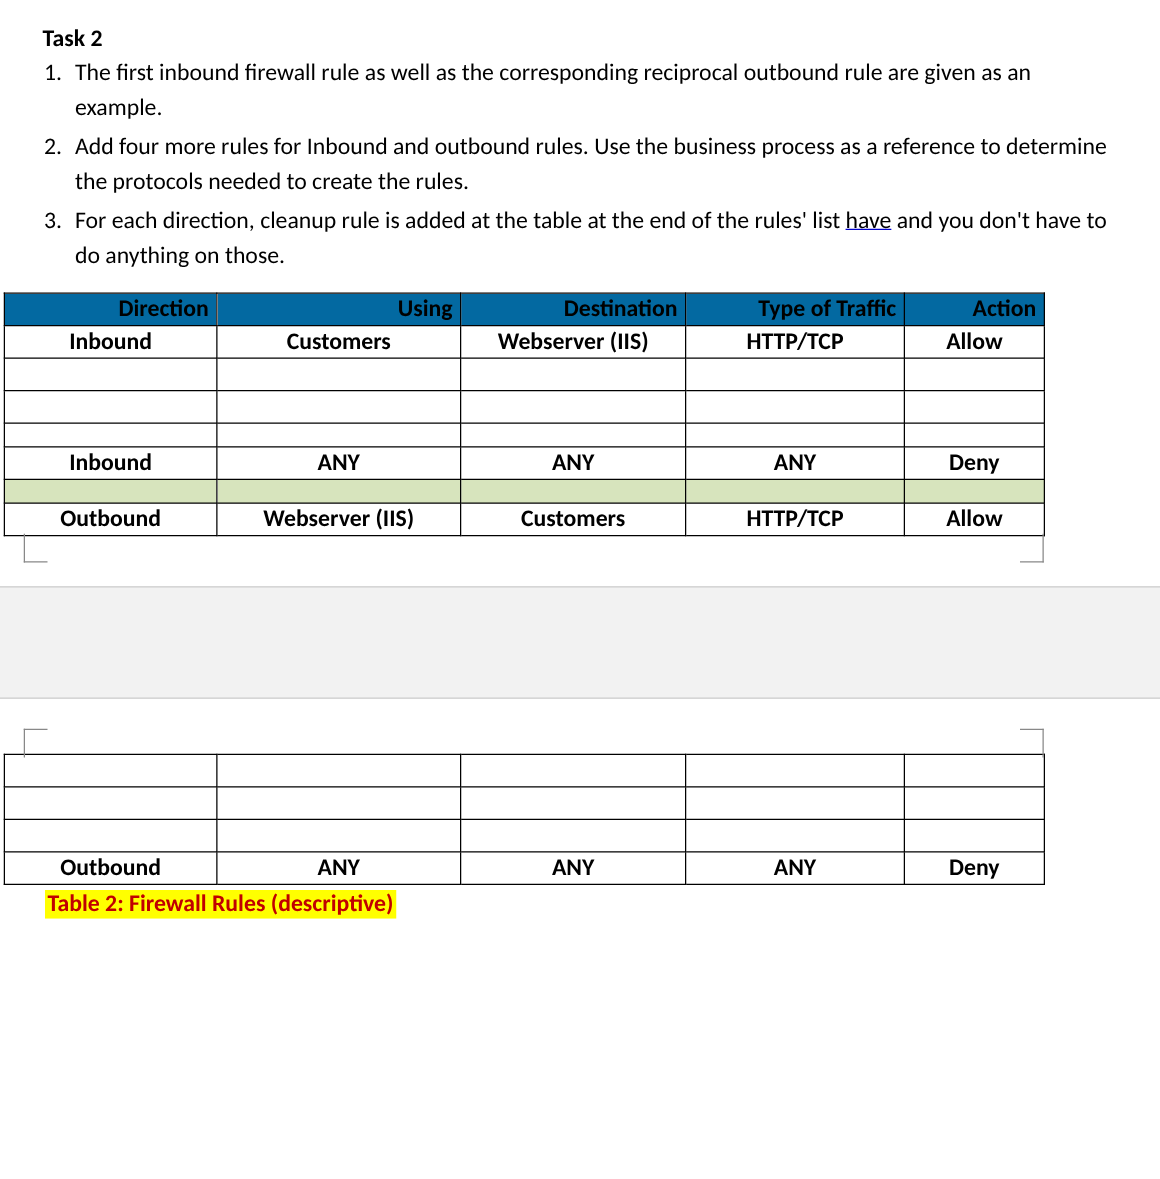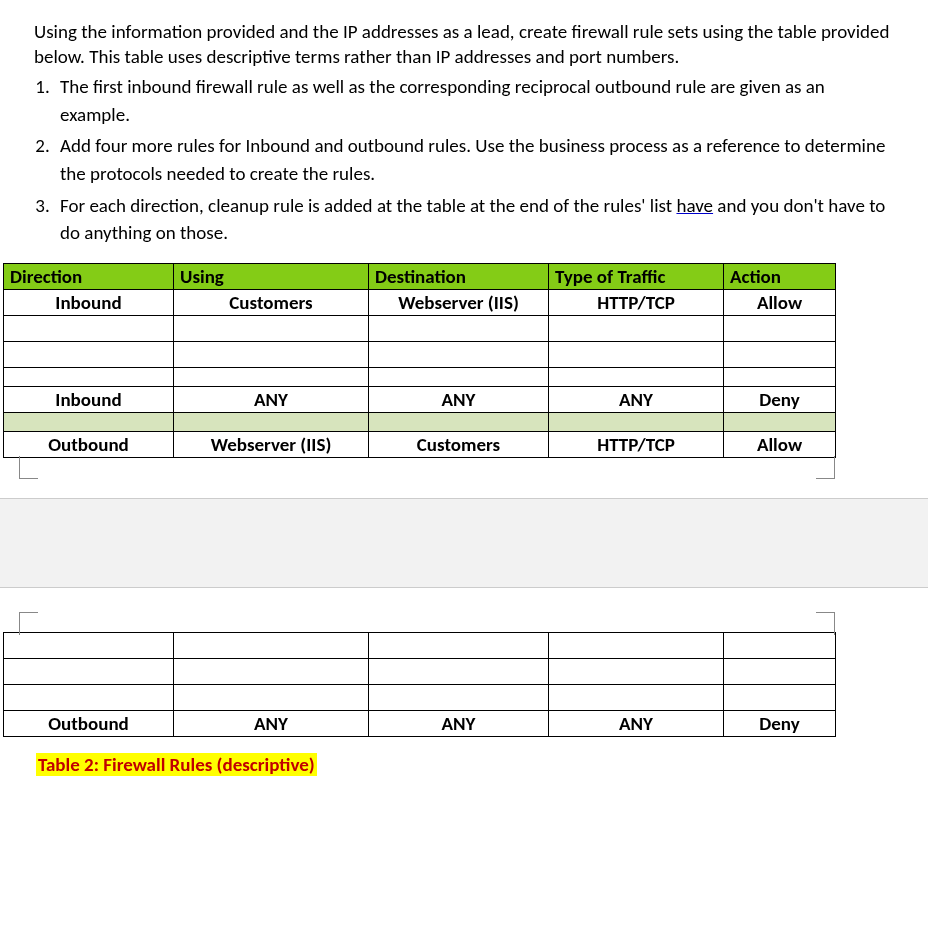--- a/index.html
+++ b/index.html
@@ -50,22 +50,22 @@
     border: 1px solid #000;
     padding: 1px 6px;
     height: 23px;
     vertical-align: middle;
     font-size: 19px;
     overflow: hidden;
     white-space: nowrap;
   }
   table.firewall th {
     font-weight: bold;
-    text-align: left;
-    background: #84cc16;
+    text-align: right;
+    background: #0369a1;
   }
   table.firewall td {
     font-weight: bold;
     text-align: center;
   }
   tr.green td {
     background: #d7e4bd;
     height: 16px;
   }
   tr.short td {
@@ -104,34 +104,34 @@
     top: 2px;
   }
   .page-gap {
     height: 88px;
     background: #f2f2f2;
     border-top: 1px solid #ccc;
     border-bottom: 1px solid #ccc;
     margin: 18px 0 22px 0;
   }
   .caption {
-    margin: 16px 0 0 36px;
+    margin: 4px 0 0 36px;
   }
   .caption span {
     background: #ffff00;
     color: #c00000;
     font-weight: bold;
     padding: 0 2px;
   }
 </style>
 </head>
 <body>
 
 <div class="content-block">
-  <div class="intro">Using the information provided and the IP addresses as a lead, create firewall rule sets using the table provided below.  This table uses descriptive terms rather than IP addresses and port numbers.</div>
+  <div class="task-title">Task 2</div>
   <ol class="numbered">
     <li>The first inbound firewall rule as well as the corresponding reciprocal outbound rule are given as an example.</li>
     <li>Add four more rules for Inbound and outbound rules. Use the business process as a reference to determine the protocols needed to create the rules.</li>
     <li>For each direction, cleanup rule is added at the table at the end of the rules' list <span class="rows-underline">have</span> and you don't have to do anything on those.</li>
   </ol>
 </div>
 
 <div style="height:12px"></div>
 
 <table class="firewall">

